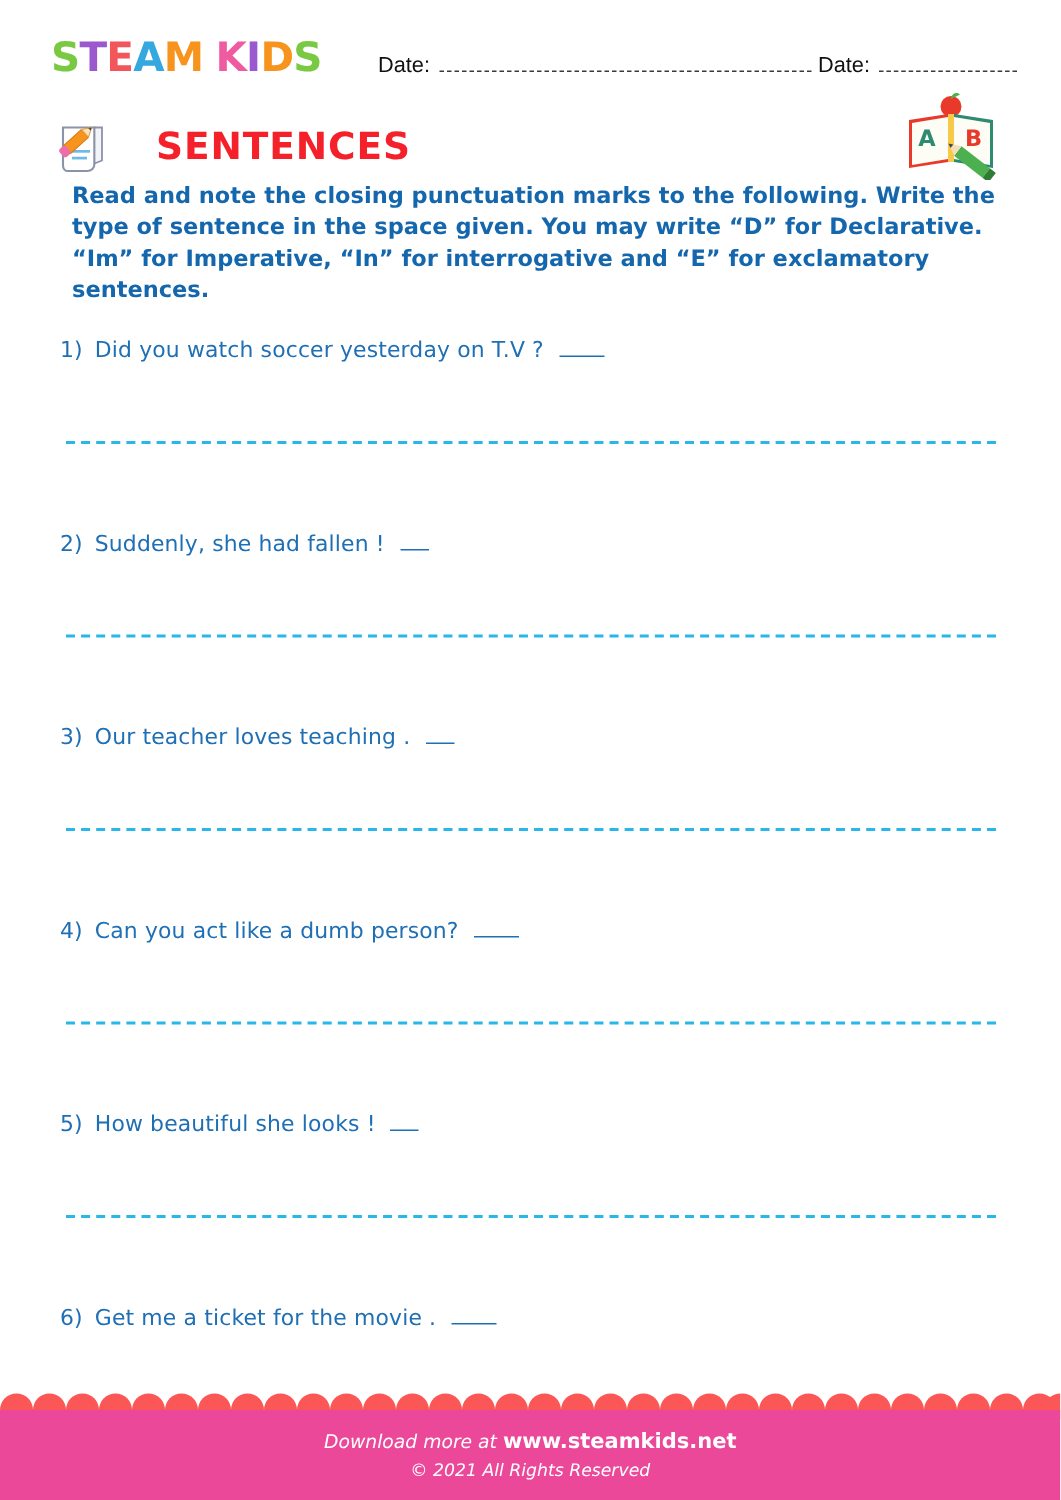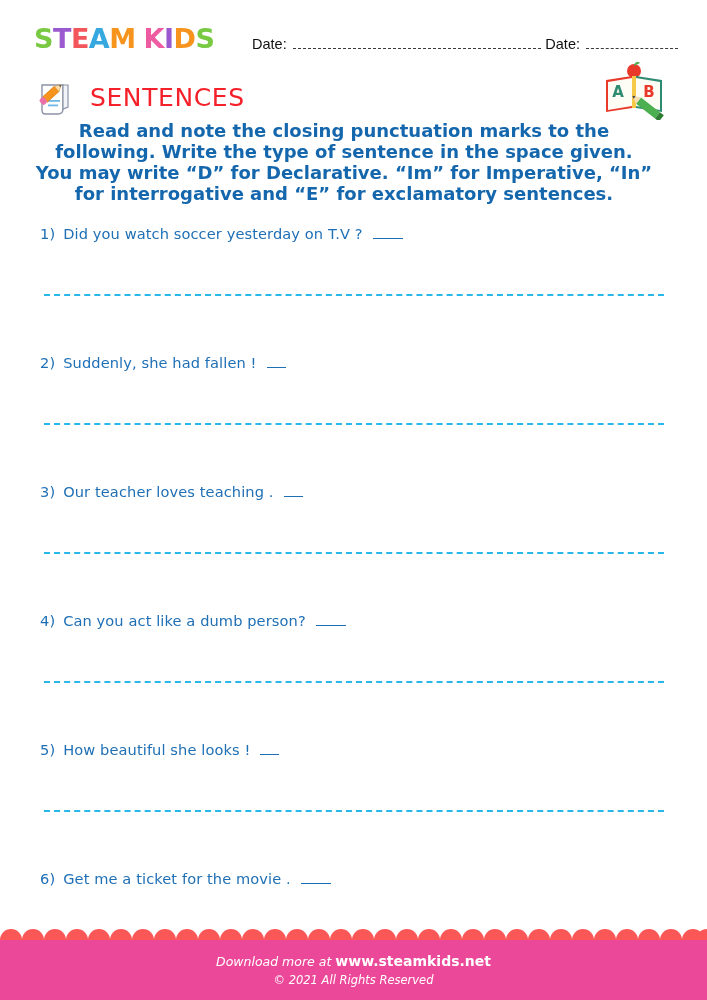--- a/index.html
+++ b/index.html
@@ -99,48 +99,47 @@
   
   .title-row {
     position: absolute;
     left: 32px;
     top: 76px;
     display: flex;
     align-items: center;
   }
   .note-icon { width: 44px; height: 42px; }
   .title-text {
-    margin-left: 14px;
-    font-family: "DejaVu Sans", sans-serif;
-    font-weight: normal;
+    margin-left: 28px;
+    font-family: "DejaVu Sans", sans-serif;
+    font-weight: bold;
     font-size: 25px;
     letter-spacing: 0.6px;
     color: #f5212a;
   }
 
   .abc-icon {
     position: absolute;
     left: 596px;
     top: 62px;
     width: 76px;
     height: 58px;
   }
 
   
   .instructions {
     position: absolute;
-    left: 34px;
+    left: 48px;
     top: 120px;
     width: 620px;
     font-family: "DejaVu Sans", sans-serif;
     font-weight: bold;
-    font-size: 18px;
+    font-size: 15px;
     line-height: 21px;
     color: #1567ad;
-    text-align: center;
   }
 
   
   .qlist {
     position: absolute;
     left: 0;
     top: 212px;
     width: 707px;
   }
   .qblock { position: relative; height: 129px; }

